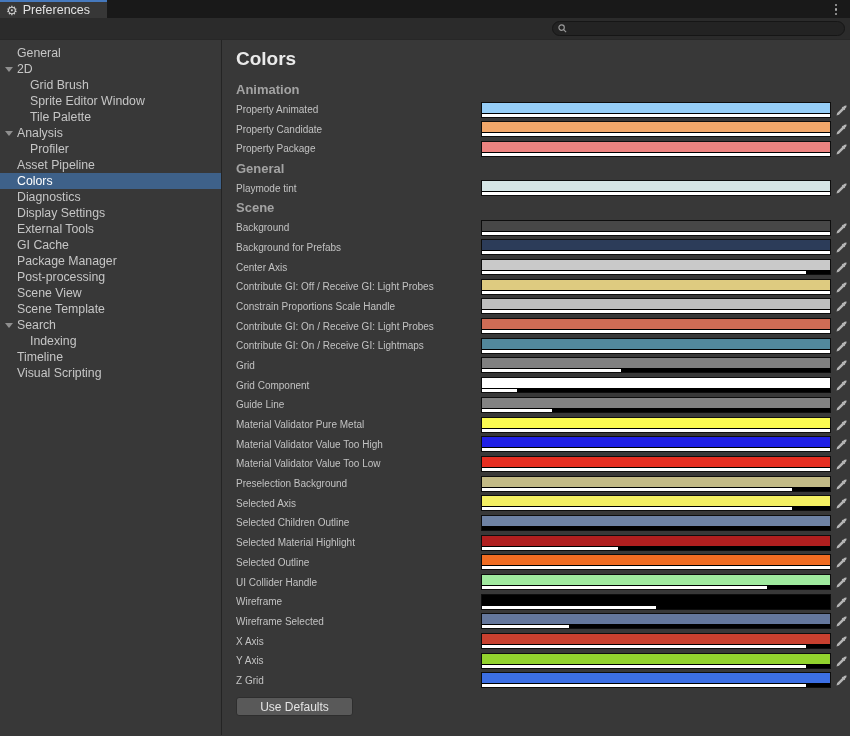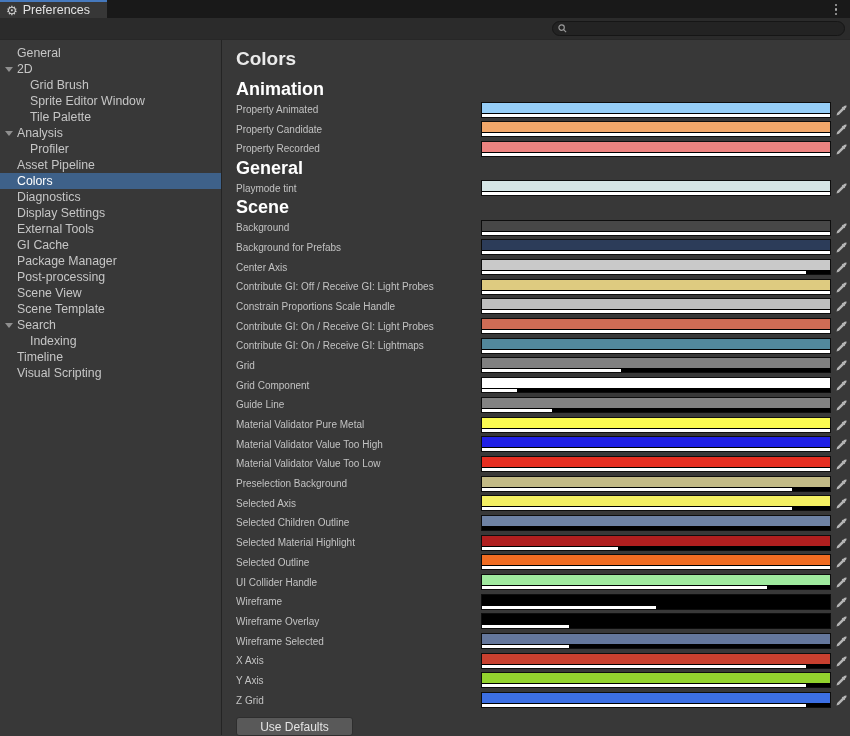--- a/index.html
+++ b/index.html
@@ -51,21 +51,21 @@
   .foldout{
     position:absolute;left:5px;top:6px;width:0;height:0;
     border-left:4px solid transparent;border-right:4px solid transparent;
     border-top:5px solid #8F8F8F;
   }
   
   .content{flex:1;padding:6px 0 0 14px;box-sizing:border-box;}
   .page-title{font-size:19px;font-weight:bold;color:#EAEAEA;margin:2px 0 10px 0;}
   .rows{}
   .sec-row{height:19.7px;display:flex;align-items:center;}
-  .sec-label{font-size:18px;font-weight:bold;color:#ffffff;}
+  .sec-label{font-size:13px;font-weight:bold;color:#a3a3a3;}
   .color-row{height:19.7px;display:flex;align-items:center;}
   .row-label{width:245px;flex:none;font-size:10px;color:#C2C2C2;white-space:nowrap;overflow:hidden;}
   .swatch{
     width:350px;height:16px;flex:none;box-sizing:border-box;
     background:#000;border:1px solid #0D0D0D;display:flex;flex-direction:column;cursor:pointer;
   }
   .swatch-color{flex:1;border-bottom:1px solid #000;}
   .alpha-bar{height:3px;background:#000;}
   .alpha-fill{height:100%;background:#FFF;}
   .eyedropper{
@@ -227,21 +227,21 @@
         <div class="alpha-fill" style="width: 100%;"></div>
       </div>
     </div>
     <div class="eyedropper">
       <svg width="12" height="12" viewBox="0 0 14 14">
         <path fill="#B5B5B5" d="M12.8 1.2c.9.9.9 2.3 0 3.2l-1.3 1.3.5.5-1 1-.5-.5-5.9 5.9-2.8.7.7-2.8 5.9-5.9-.5-.5 1-1 .5.5 1.2-1.3c.9-.9 2.3-.9 3.2-.1z"></path>
       </svg>
     </div>
   </div>
           <div class="color-row">
-    <span class="row-label">Property Recorded</span>
+    <span class="row-label">Property Package</span>
     <div class="swatch">
       <div class="swatch-color" style="background: rgb(236, 131, 128);"></div>
       <div class="alpha-bar">
         <div class="alpha-fill" style="width: 100%;"></div>
       </div>
     </div>
     <div class="eyedropper">
       <svg width="12" height="12" viewBox="0 0 14 14">
         <path fill="#B5B5B5" d="M12.8 1.2c.9.9.9 2.3 0 3.2l-1.3 1.3.5.5-1 1-.5-.5-5.9 5.9-2.8.7.7-2.8 5.9-5.9-.5-.5 1-1 .5.5 1.2-1.3c.9-.9 2.3-.9 3.2-.1z"></path>
       </svg>
@@ -541,34 +541,20 @@
         <div class="alpha-fill" style="width: 50%;"></div>
       </div>
     </div>
     <div class="eyedropper">
       <svg width="12" height="12" viewBox="0 0 14 14">
         <path fill="#B5B5B5" d="M12.8 1.2c.9.9.9 2.3 0 3.2l-1.3 1.3.5.5-1 1-.5-.5-5.9 5.9-2.8.7.7-2.8 5.9-5.9-.5-.5 1-1 .5.5 1.2-1.3c.9-.9 2.3-.9 3.2-.1z"></path>
       </svg>
     </div>
   </div>
           <div class="color-row">
-    <span class="row-label">Wireframe Overlay</span>
-    <div class="swatch">
-      <div class="swatch-color" style="background: rgb(0, 0, 0);"></div>
-      <div class="alpha-bar">
-        <div class="alpha-fill" style="width: 25%;"></div>
-      </div>
-    </div>
-    <div class="eyedropper">
-      <svg width="12" height="12" viewBox="0 0 14 14">
-        <path fill="#B5B5B5" d="M12.8 1.2c.9.9.9 2.3 0 3.2l-1.3 1.3.5.5-1 1-.5-.5-5.9 5.9-2.8.7.7-2.8 5.9-5.9-.5-.5 1-1 .5.5 1.2-1.3c.9-.9 2.3-.9 3.2-.1z"></path>
-      </svg>
-    </div>
-  </div>
-          <div class="color-row">
     <span class="row-label">Wireframe Selected</span>
     <div class="swatch">
       <div class="swatch-color" style="background: rgb(100, 119, 156);"></div>
       <div class="alpha-bar">
         <div class="alpha-fill" style="width: 25%;"></div>
       </div>
     </div>
     <div class="eyedropper">
       <svg width="12" height="12" viewBox="0 0 14 14">
         <path fill="#B5B5B5" d="M12.8 1.2c.9.9.9 2.3 0 3.2l-1.3 1.3.5.5-1 1-.5-.5-5.9 5.9-2.8.7.7-2.8 5.9-5.9-.5-.5 1-1 .5.5 1.2-1.3c.9-.9 2.3-.9 3.2-.1z"></path>

